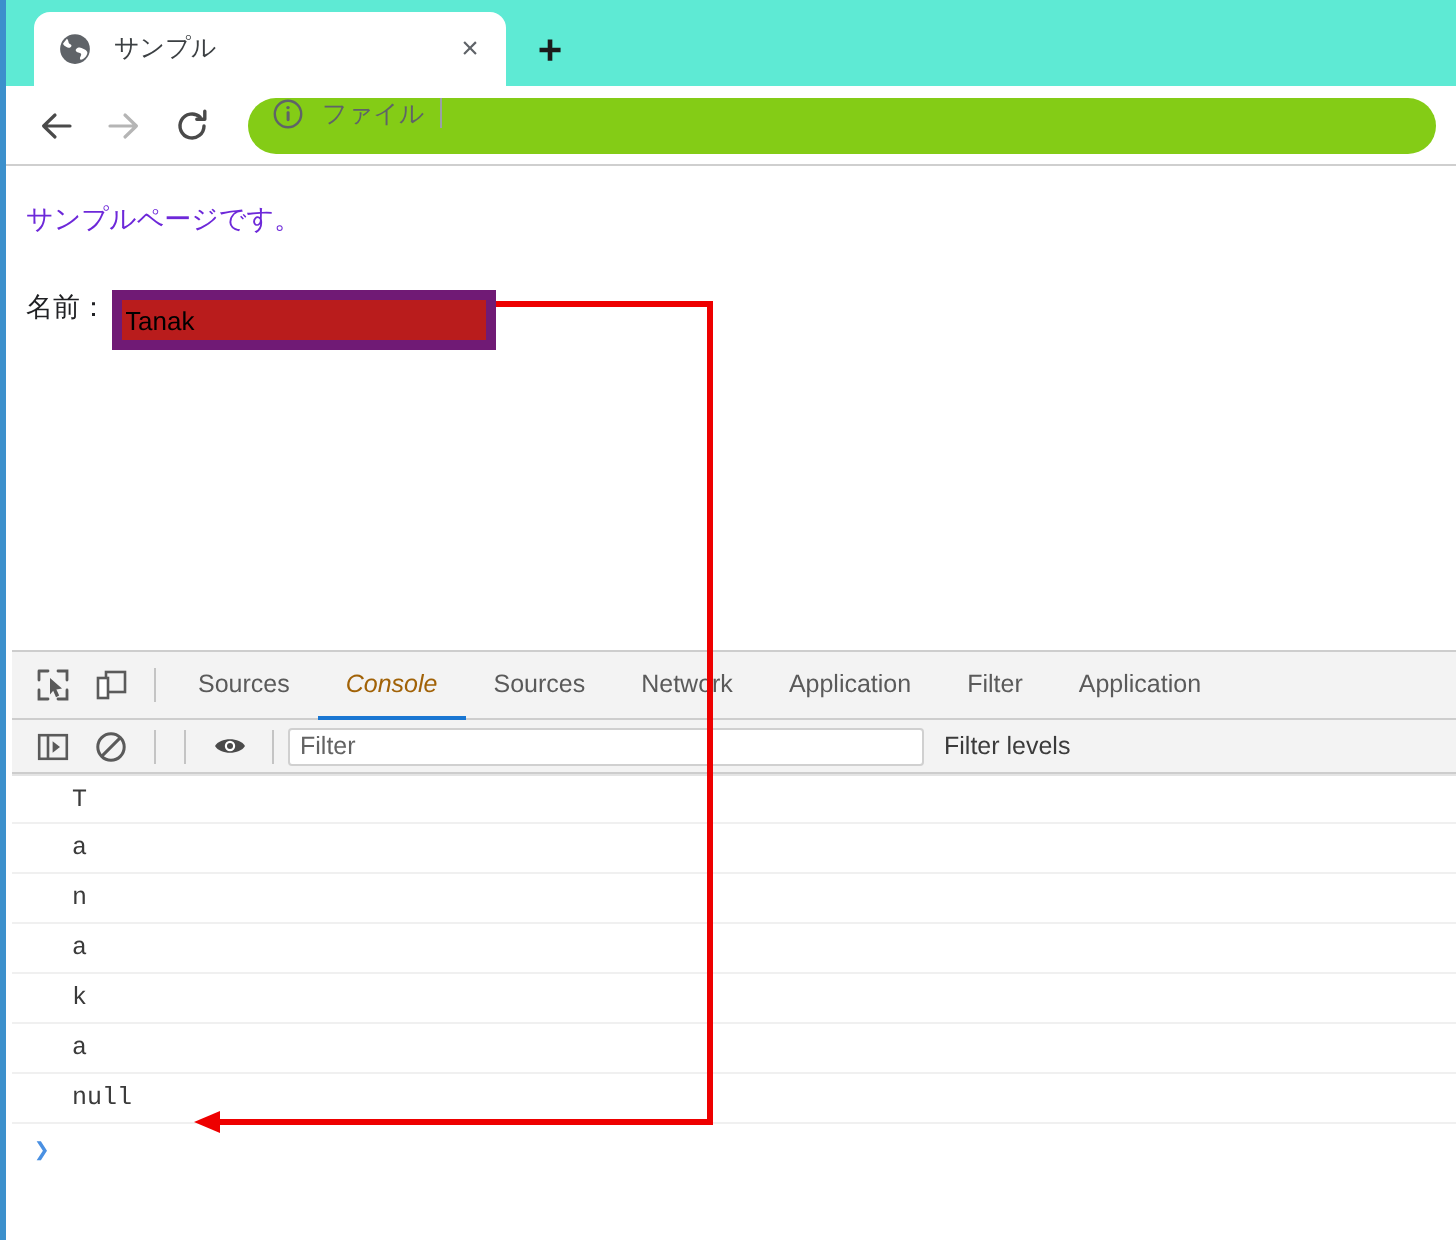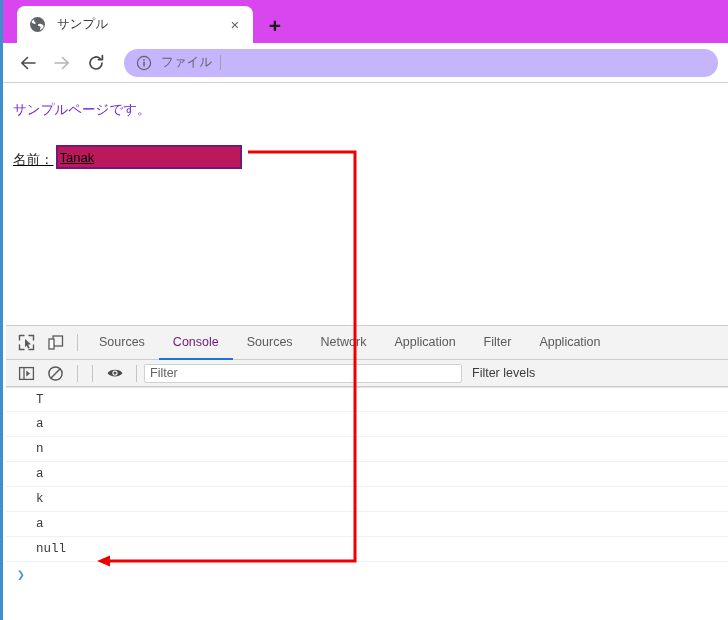--- a/index.html
+++ b/index.html
@@ -23,21 +23,21 @@
     background: #ffffff;
     border-left: 3px solid #3c90cc;
     box-sizing: border-box;
     overflow: hidden;
   }
 
   
   .tab-strip {
     position: relative;
     height: 43px;
-    background: #d946ef;
+    background: #5eead4;
     overflow: hidden;
   }
   .tab {
     position: absolute;
     left: 14px;
     top: 6px;
     width: 236px;
     height: 37px;
     background: #ffffff;
     border-radius: 8px 8px 0 0;
@@ -100,24 +100,24 @@
     align-items: center;
     justify-content: center;
     flex: 0 0 auto;
     margin-right: 4px;
   }
   .nav-btn svg { display: block; }
   .omnibox {
     flex: 1 1 auto;
     height: 28px;
     margin-left: 9px;
-    background: #c4b5fd;
+    background: #84cc16;
     border-radius: 14px;
     display: flex;
-    align-items: center;
+    align-items: flex-start;
     padding: 0 12px;
     box-sizing: border-box;
   }
   .omnibox-icon {
     width: 16px; height: 16px;
     flex: 0 0 auto;
     margin-right: 9px;
   }
   .omnibox-text {
     font-size: 12.5px;
@@ -139,34 +139,33 @@
     padding: 18px 0 0 10px;
     box-sizing: border-box;
   }
   .page-paragraph {
     font-size: 13.5px;
     color: #6d28d9;
     margin: 0 0 26px 0;
   }
   .form-row {
     display: flex;
-    align-items: flex-end;
-    text-decoration: underline;
+    align-items: flex-start;
   }
   .form-label {
     font-size: 13.5px;
     color: #202124;
     white-space: nowrap;
   }
   .name-input {
     width: 178px;
     height: 20px;
     margin-left: 2px;
-    border: 2px solid #701a75;
-    background: #be185d;
+    border: 5px solid #701a75;
+    background: #b91c1c;
     font-family: "Liberation Sans", sans-serif;
     font-size: 13px;
     color: #000000;
     padding: 0 2px;
     box-sizing: content-box;
     outline: none;
   }
 
   
   .devtools {
@@ -210,22 +209,23 @@
     align-items: center;
     font-size: 12.5px;
     color: #5a5a5a;
     white-space: nowrap;
     flex: 0 0 auto;
     box-sizing: border-box;
     border-bottom: 2px solid transparent;
     margin-bottom: -1px;
   }
   .dt-tab.active {
-    color: #701a75;
+    color: #a16207;
     border-bottom-color: #1976d2;
+    font-style: italic;
   }
 
   .dt-consolebar {
     height: 27px;
     background: #f3f3f3;
     border-bottom: 1px solid #cdcdcd;
     display: flex;
     align-items: center;
     box-sizing: border-box;
   }

